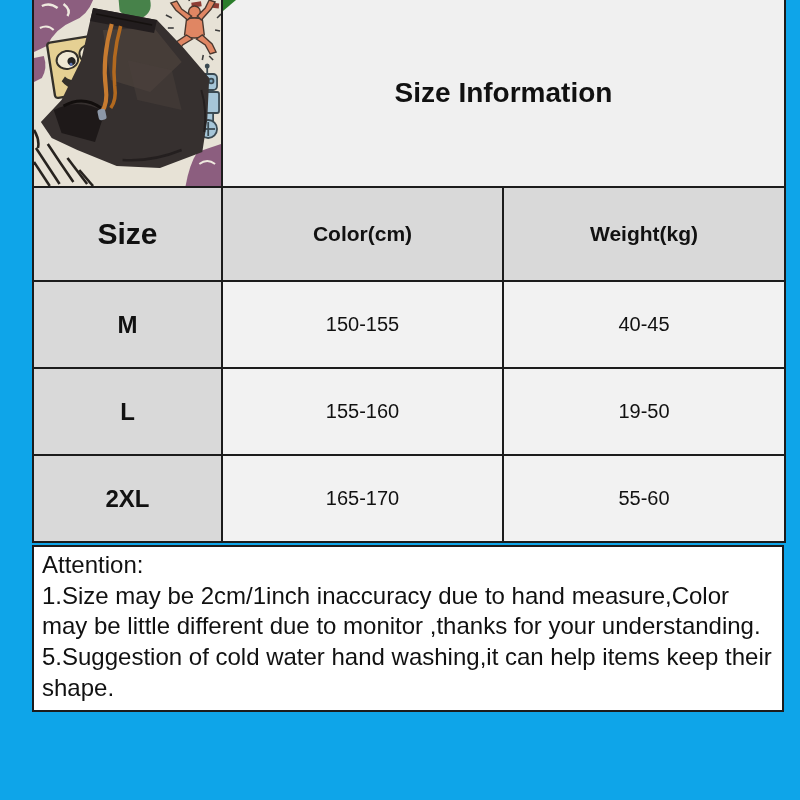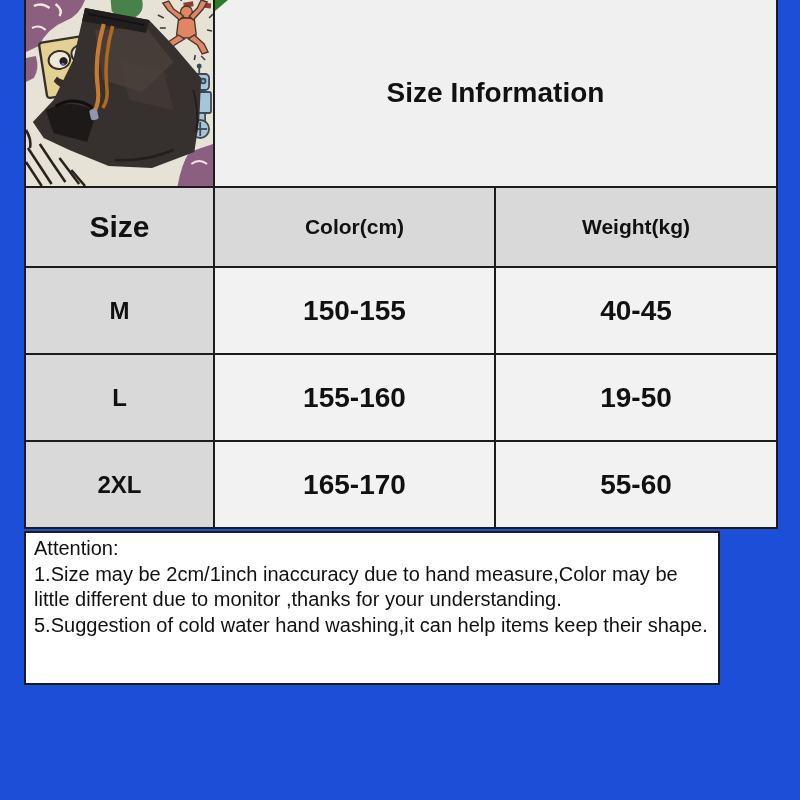--- a/index.html
+++ b/index.html
@@ -9,22 +9,22 @@
     height: 800px;
     background: #ffffff;
     font-family: "Liberation Sans", "DejaVu Sans", sans-serif;
     color: #111111;
     overflow: hidden;
   }
   .sheet {
     width: 800px;
     height: 800px;
     box-sizing: border-box;
-    padding: 0 24px;
-    background: #1d4ed8;
+    padding: 0 32px;
+    background: #0ea5e9;
   }
   table.size-table {
     border-collapse: collapse;
     table-layout: fixed;
     width: 752px;
   }
   table.size-table td {
     border: 2px solid #1c1c1c;
     text-align: center;
     vertical-align: middle;
@@ -46,42 +46,42 @@
     font-weight: 700;
     letter-spacing: 0px;
   }
   .corner-triangle {
     position: absolute;
     top: 0; left: 0;
     width: 0; height: 0;
     border-top: 11px solid #2b7d2b;
     border-right: 13px solid transparent;
   }
-  tr.header-row { height: 80px; }
+  tr.header-row { height: 94px; }
   tr.header-row td { background: #d9d9d9; font-weight: 700; font-size: 21px; }
   tr.header-row td.size-col { font-size: 30px; }
   tr.data-row { height: 87px; }
   tr.data-row td.size-col {
     background: #d9d9d9;
     font-weight: 700;
     font-size: 24px;
   }
   tr.data-row td.val-col {
     background: #f2f2f2;
-    font-weight: 700;
-    font-size: 28px;
+    font-weight: 400;
+    font-size: 20px;
   }
   .attention-box {
     margin-top: 2px;
-    width: 696px;
+    width: 752px;
     box-sizing: border-box;
     border: 2px solid #1c1c1c;
     min-height: 154px;
     padding: 3px 8px 6px 8px;
-    font-size: 20px;
+    font-size: 24px;
     line-height: 1.28;
     background: #ffffff;
   }
   .attention-box p { margin: 0; }
 </style>
 </head>
 <body>
 
 <div class="sheet">
 

